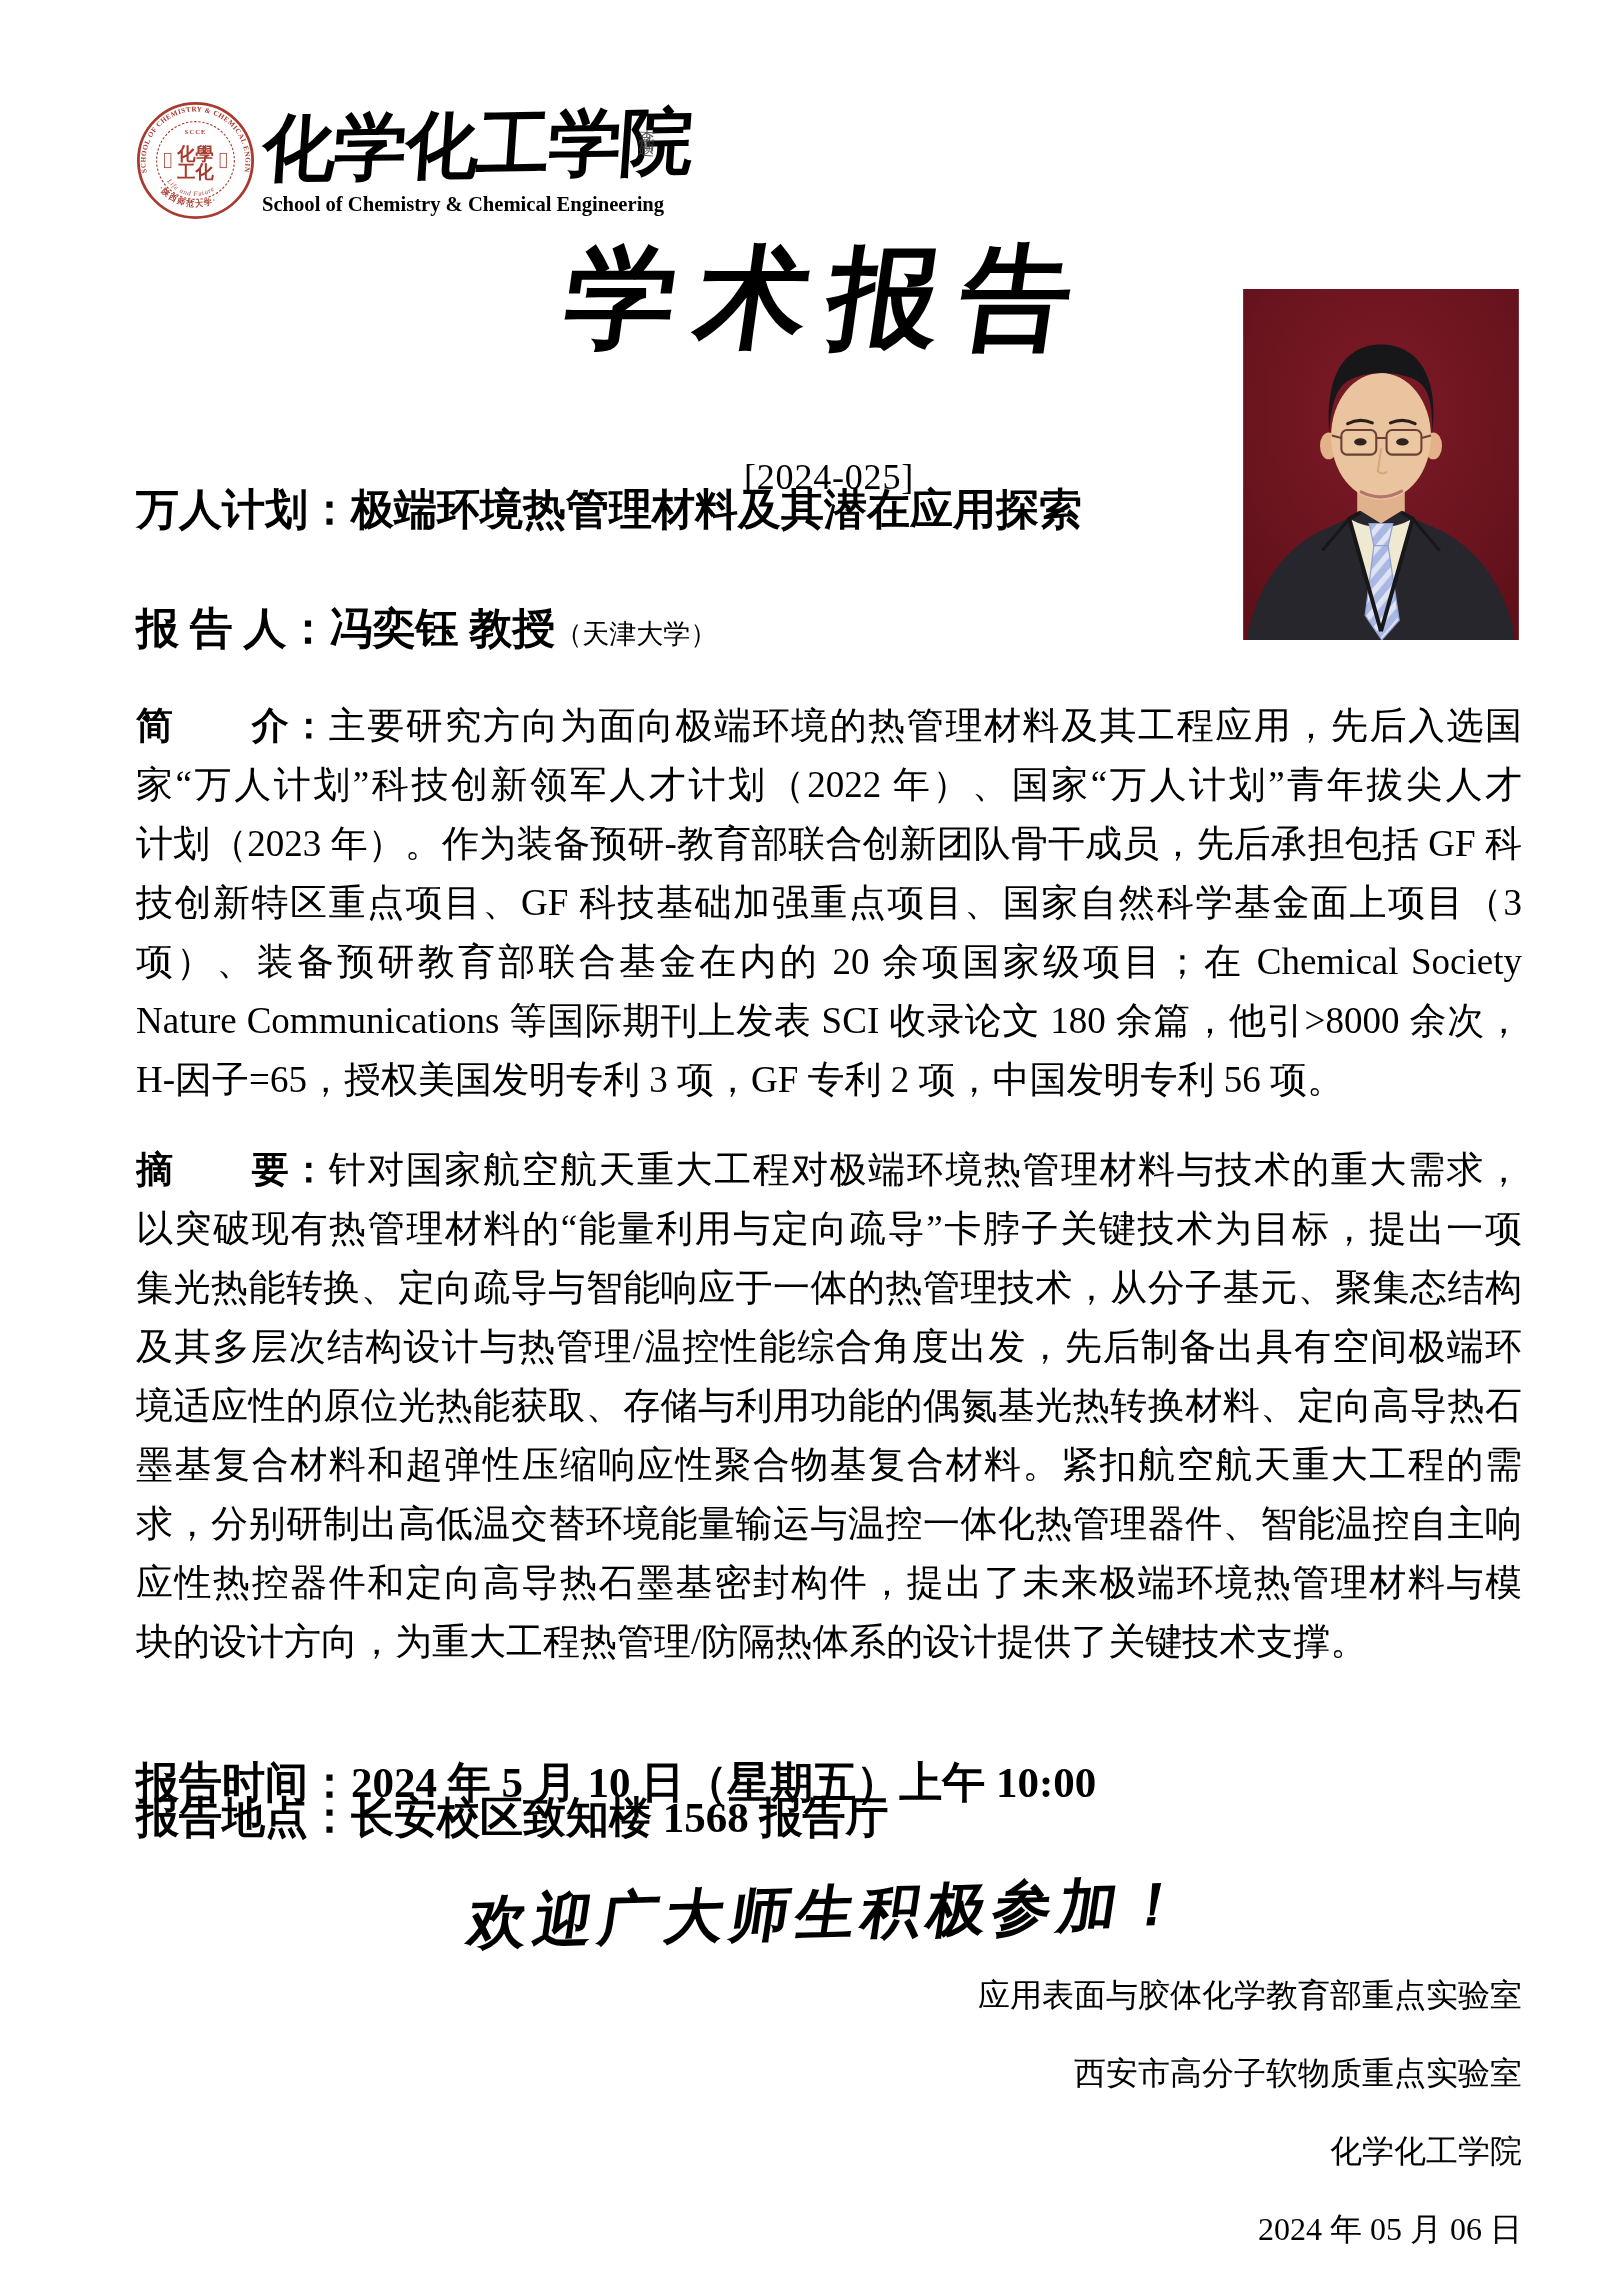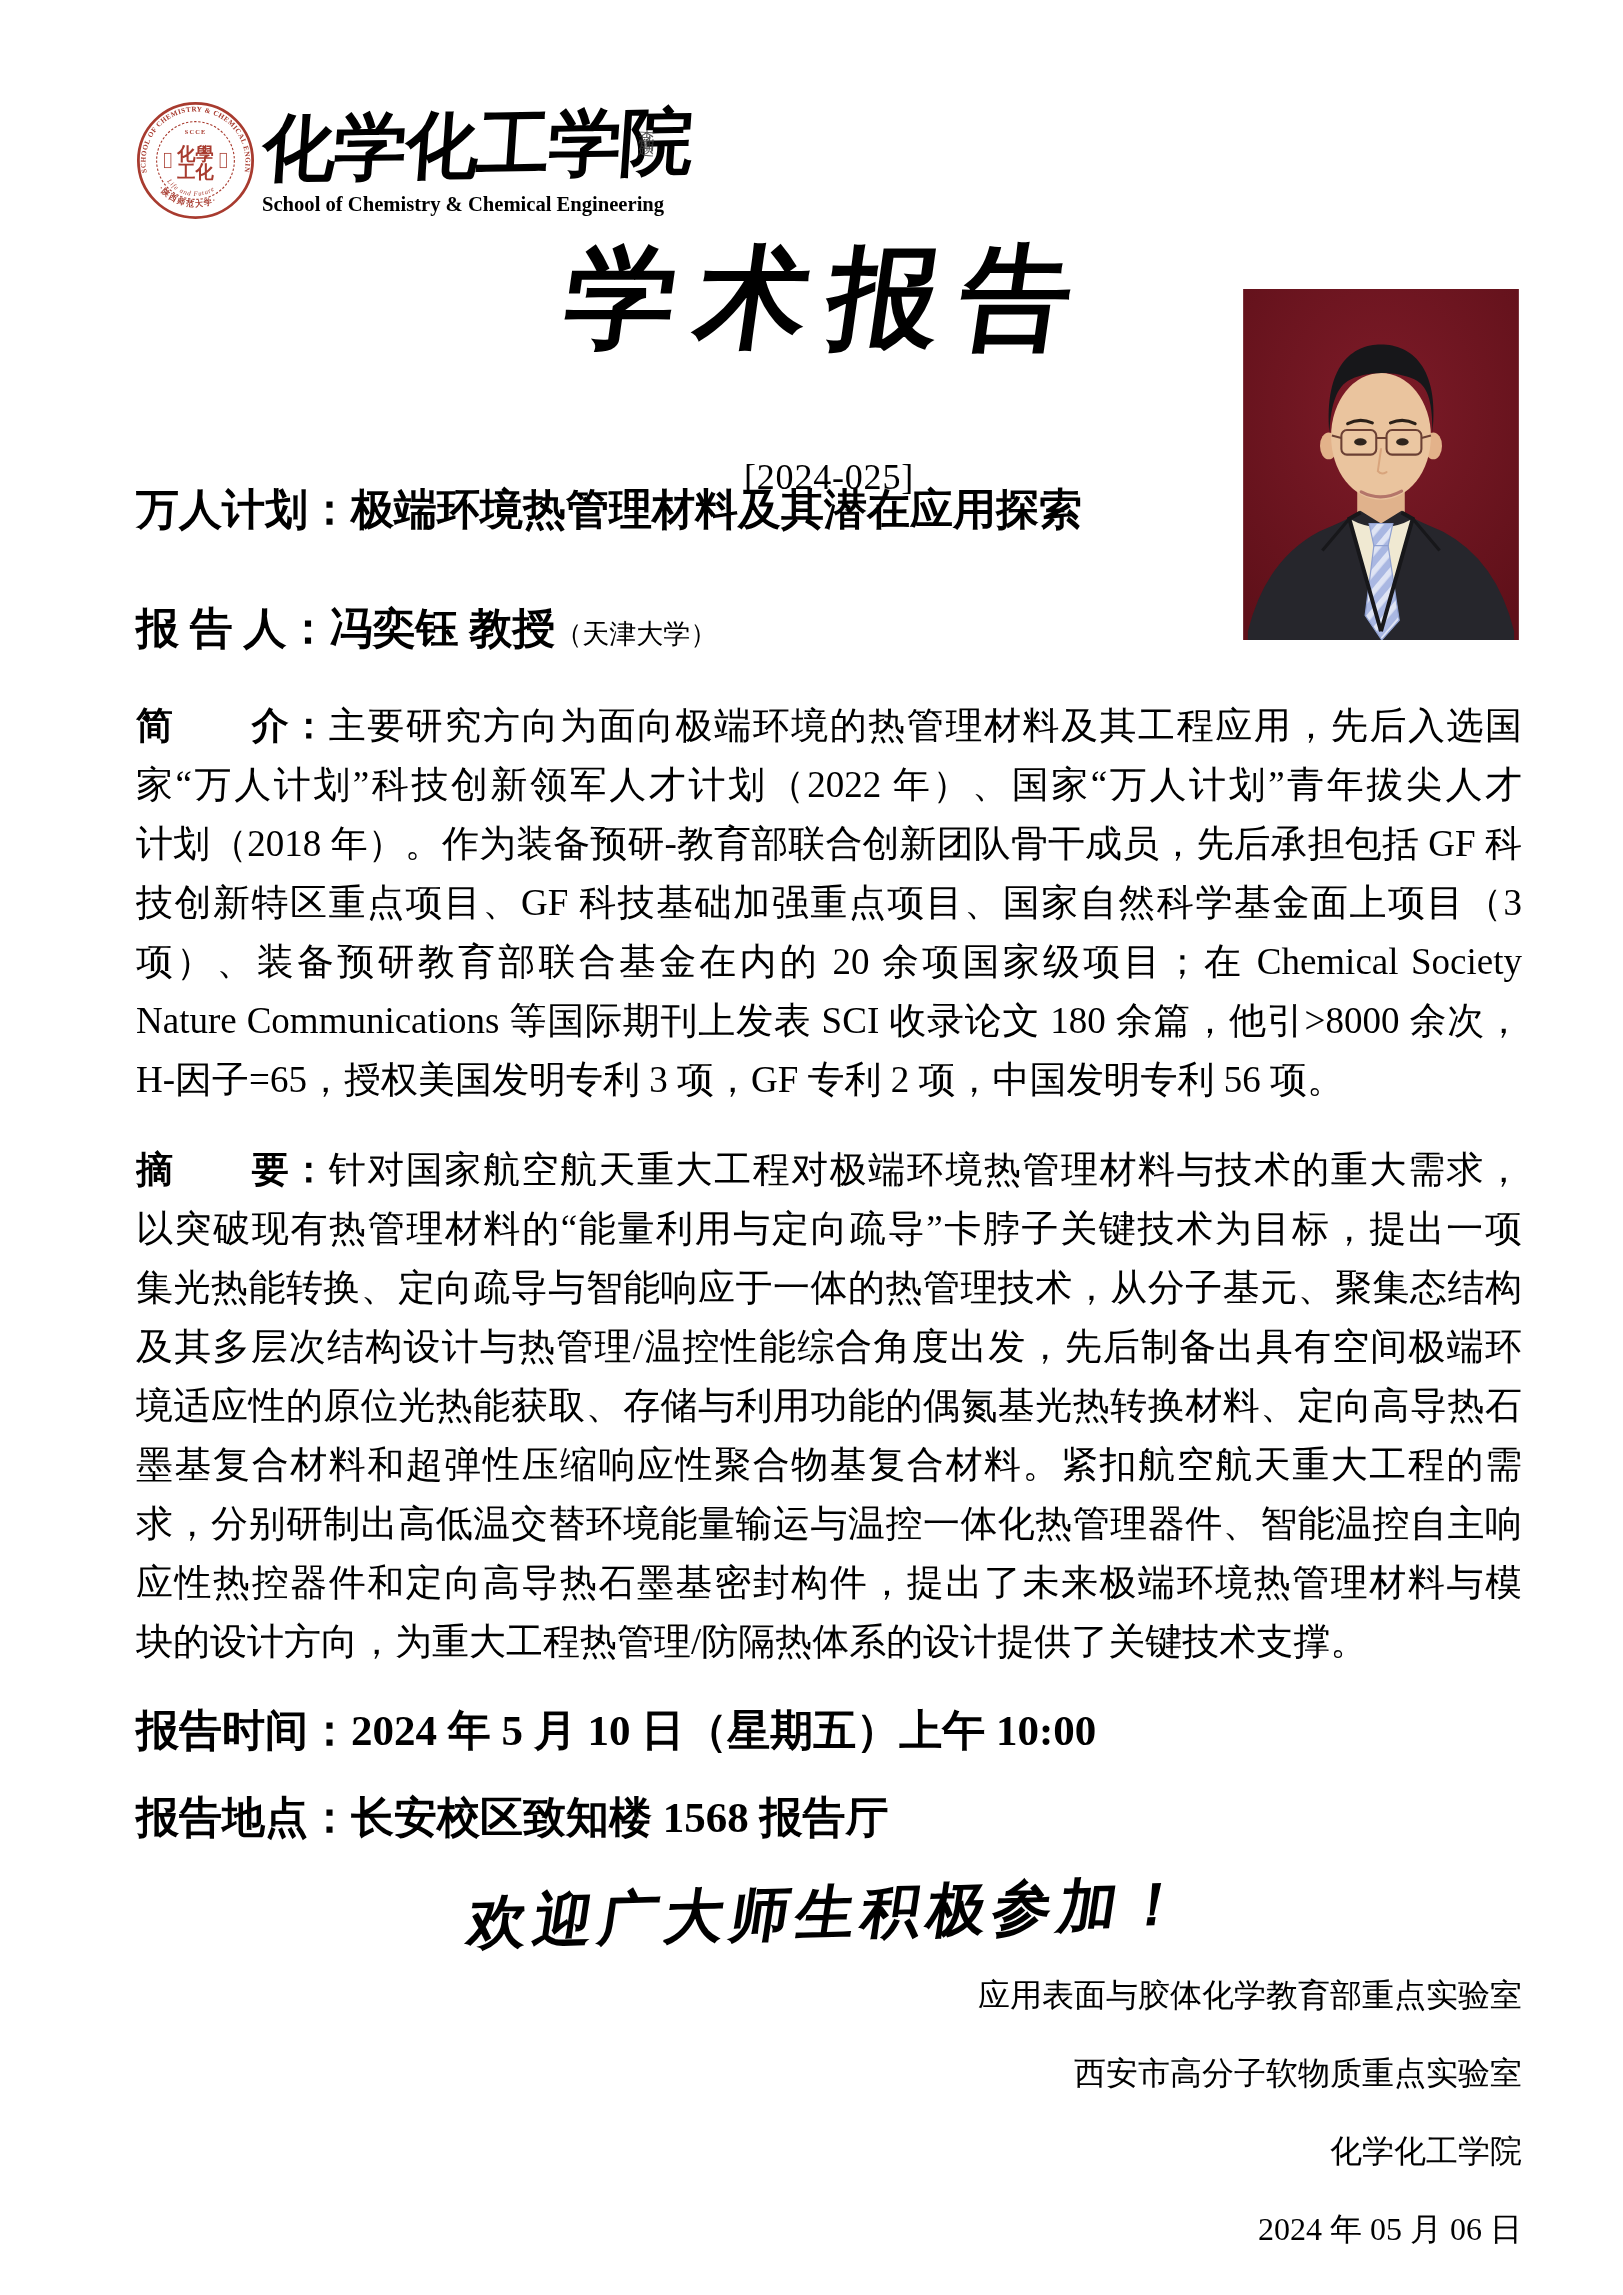--- a/index.html
+++ b/index.html
@@ -30,21 +30,21 @@
   .issue{
     position:absolute;left:136px;top:453px;width:1386px;text-align:center;
     font-size:36px;line-height:48px;letter-spacing:0.8px;
   }
   
   .photo{position:absolute;left:1243px;top:289px;width:276px;height:351px;}
   
   .hrow{position:absolute;left:136px;width:1386px;font-size:43px;font-weight:bold;line-height:55px;white-space:nowrap;}
   .row-topic{top:482px;}
   .row-speaker{top:601px;}
-  .row-time{top:1703px;}
+  .row-time{top:1755px;}
   .row-place{top:1790px;}
   .affil{font-weight:normal;font-size:27px;}
   
   .para{position:absolute;left:136px;width:1386px;}
   .para-intro{top:696px;}
   .para-abstract{top:1140px;}
   .pline{
     height:59px;line-height:59px;font-size:37px;overflow:hidden;
     text-align:justify;text-align-last:justify;text-justify:inter-character;
   }
@@ -150,21 +150,21 @@
     <span>万人计划：</span><span>极端环境热管理材料及其潜在应用探索</span>
   </div>
 
   <div class="hrow row-speaker">
     <span>报 告 人：</span><span>冯奕钰 教授</span><span class="affil">（天津大学）</span>
   </div>
 
   <div class="para para-intro">
     <div class="pline"><span class="plabel">简　　介：</span><span>主要研究方向为面向极端环境的热管理材料及其工程应用，先后入选国</span></div>
     <div class="pline">家“万人计划”科技创新领军人才计划（2022 年）、国家“万人计划”青年拔尖人才</div>
-    <div class="pline">计划（2018 年）。作为装备预研-教育部联合创新团队骨干成员，先后承担包括 GF 科</div>
+    <div class="pline">计划（2023 年）。作为装备预研-教育部联合创新团队骨干成员，先后承担包括 GF 科</div>
     <div class="pline">技创新特区重点项目、GF 科技基础加强重点项目、国家自然科学基金面上项目（3</div>
     <div class="pline">项）、装备预研教育部联合基金在内的 20 余项国家级项目；在 Chemical Society Reviews、</div>
     <div class="pline">Nature Communications 等国际期刊上发表 SCI 收录论文 180 余篇，他引&gt;8000 余次，</div>
     <div class="pline last">H-因子=65，授权美国发明专利 3 项，GF 专利 2 项，中国发明专利 56 项。</div>
   </div>
 
   <div class="para para-abstract">
     <div class="pline"><span class="plabel">摘　　要：</span><span>针对国家航空航天重大工程对极端环境热管理材料与技术的重大需求，</span></div>
     <div class="pline">以突破现有热管理材料的“能量利用与定向疏导”卡脖子关键技术为目标，提出一项</div>
     <div class="pline">集光热能转换、定向疏导与智能响应于一体的热管理技术，从分子基元、聚集态结构</div>

